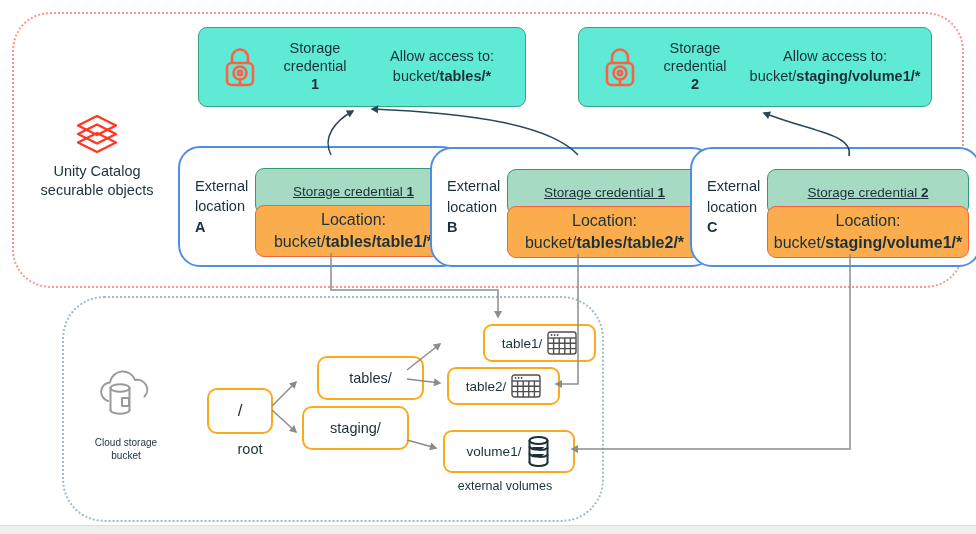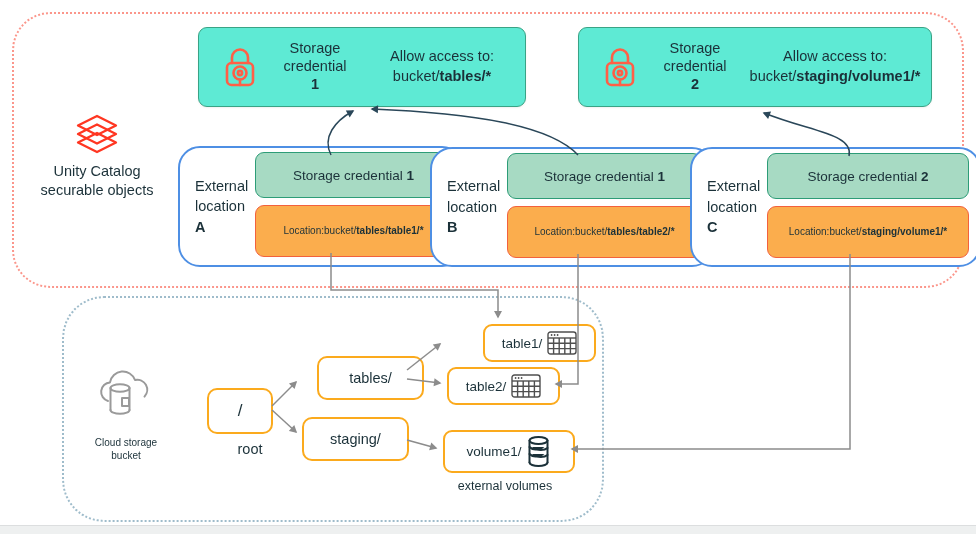--- a/index.html
+++ b/index.html
@@ -20,36 +20,36 @@
   
   .unity-logo{left:73px;top:112px;}
   .unity-label{left:8px;top:162px;width:178px;text-align:center;font-size:14.5px;line-height:1.32;}
   
   .ext{border:2px solid var(--blue-border,#4e8fe4);border-radius:22px;background:#fff;padding-left:32px;}
   #ext-0{left:178px;top:146px;width:250px;height:117px;}
   #ext-1{left:430px;top:147px;width:248px;height:116px;}
   #ext-2{left:690px;top:147px;width:255px;height:116px;}
   .ext-label{position:absolute;left:15px;top:50%;transform:translateY(-50%);
              font-size:14.5px;line-height:1.42;}
-  .ext-green{position:absolute;left:75px;right:10px;top:4px;height:44px;
+  .ext-green{position:absolute;left:75px;right:10px;top:20px;height:44px;
              background:var(--green-fill,#a7dac3);border:1.5px solid var(--green-border,#2d9c77);
-             border-radius:9px;display:flex;align-items:center;justify-content:center;font-size:13.5px;}
+             border-radius:9px;display:flex;align-items:center;justify-content:center;font-size:13.5px;text-decoration:underline;}
   .ext-orange{position:absolute;left:75px;right:10px;top:57px;height:50px;
              background:var(--orange-fill,#fbad4d);border:1.5px solid var(--orange-border,#f2613d);
-             border-radius:9px;display:flex;flex-direction:row;align-items:center;justify-content:center;
-             font-size:10px;line-height:1.35;}
+             border-radius:9px;display:flex;flex-direction:column;align-items:center;justify-content:center;
+             font-size:16px;line-height:1.35;}
   
   .cloud-icon{left:95px;top:366px;}
   .bucket-label{left:56px;top:436px;width:140px;text-align:center;font-size:10px;line-height:1.3;}
   .node{border-radius:10px;background:#fff;display:flex;align-items:center;justify-content:center;
         border:2px solid var(--amber-border,#fbaa1d);font-size:14.5px;}
   .root-box{left:207px;top:388px;width:62px;height:42px;border-width:2.5px;font-size:17px;}
   .root-caption{left:212px;top:441px;width:76px;text-align:center;font-size:14.5px;}
   #folder-0{left:317px;top:356px;width:103px;height:40px;}
-  #folder-1{left:302px;top:417px;width:103px;height:40px;}
+  #folder-1{left:302px;top:406px;width:103px;height:40px;}
   .leaf{border-radius:9px;justify-content:center;gap:5px;font-size:13.5px;padding:0 4px;}
   #leaf-0{left:447px;top:324px;width:101px;height:34px;margin-left:36px;}
   #leaf-1{left:447px;top:367px;width:101px;height:34px;}
   #leaf-2{left:443px;top:430px;width:120px;height:39px;}
   .tree-caption{left:418px;top:478px;width:174px;text-align:center;font-size:12.5px;line-height:1.35;}
   
   .footer-strip{left:0;top:525px;width:976px;height:9px;background:var(--footer-bg,#eef0f0);border-top:1px solid #dcdedf;}
   
   .lock-icon{color:var(--coral,#ff5f46);}
   .databricks-icon{color:var(--brand-red,#ff3621);}

